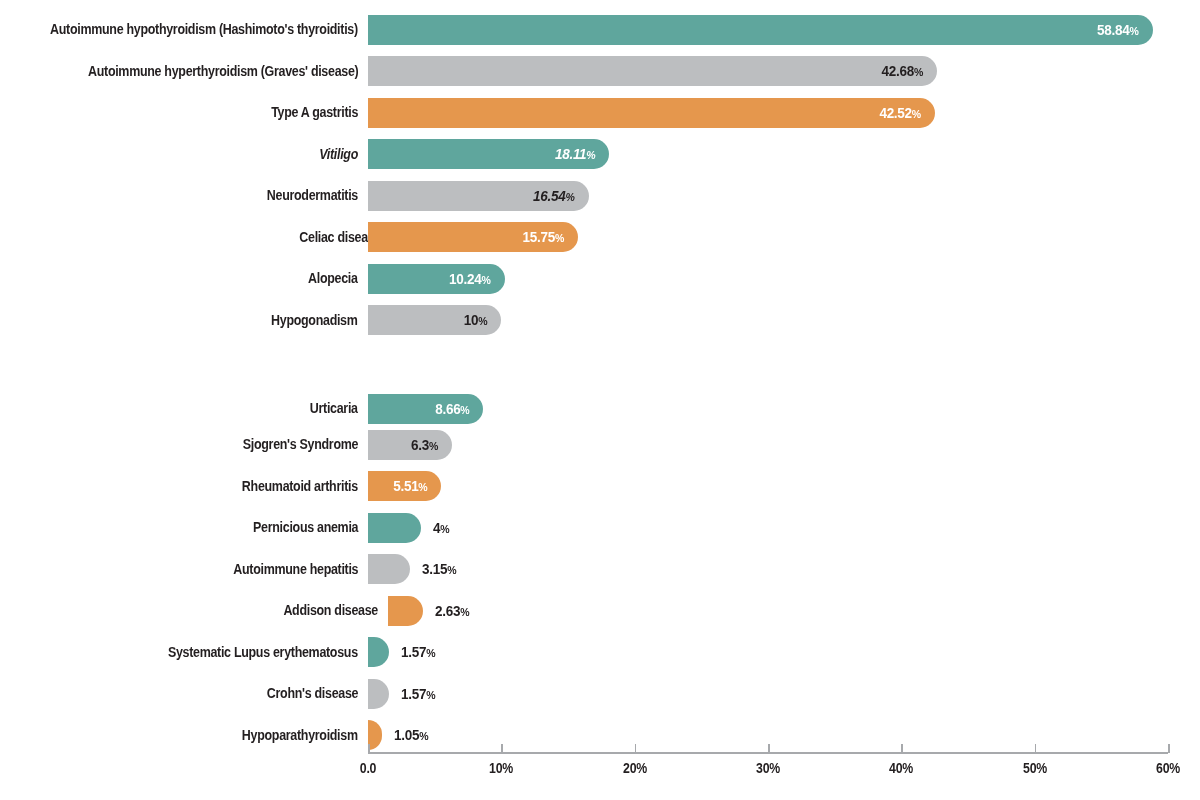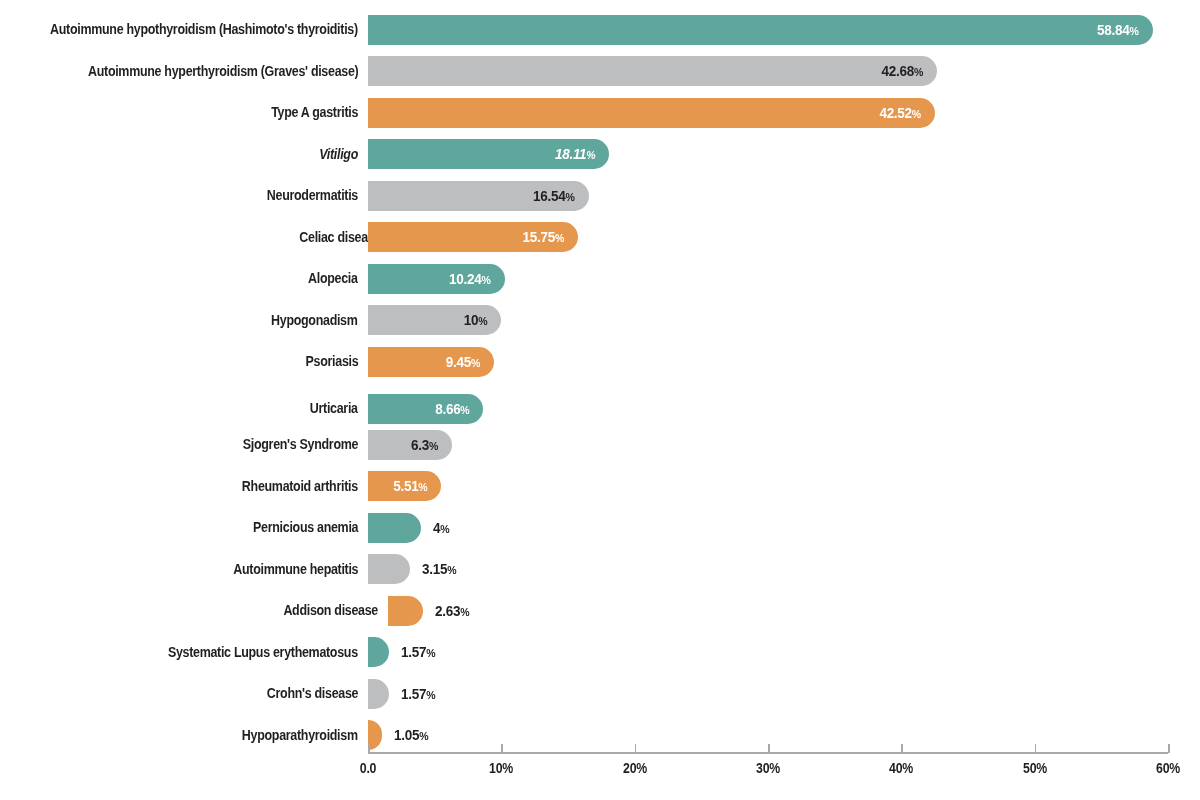--- a/index.html
+++ b/index.html
@@ -167,21 +167,21 @@
       </div>
       <div class="bar-row" style="top: 133.5px; font-style: italic;">
         <div class="cat-label">Vitiligo</div>
         <div class="bar-track" style="width: 916px;">
           <div class="bar teal" style="width: 241.467px; background: rgb(95, 166, 157);"></div>
           <div class="val-inside on-teal" style="left: 0px; width: 227.467px; text-align: right;"><span>18.11</span><span class="pct-sign">%</span></div>
         </div>
       </div>
       <div class="bar-row" style="top: 175px;">
         <div class="cat-label">Neurodermatitis</div>
-        <div class="bar-track" style="width: 832px;">
+        <div class="bar-track" style="width: 832px; font-style: italic;">
           <div class="bar gray" style="width: 220.533px; background: rgb(188, 190, 192);"></div>
           <div class="val-inside on-gray" style="left: 0px; width: 206.533px; text-align: right;"><span>16.54</span><span class="pct-sign">%</span></div>
         </div>
       </div>
       <div class="bar-row" style="top: 216.5px; padding-left: 23px;">
         <div class="cat-label">Celiac disease</div>
         <div class="bar-track" style="width: 832px;">
           <div class="bar orange" style="width: 210px; background: rgb(229, 151, 77);"></div>
           <div class="val-inside on-orange" style="left: 0px; width: 196px; text-align: right;"><span>15.75</span><span class="pct-sign">%</span></div>
         </div>
@@ -191,27 +191,20 @@
         <div class="bar-track" style="width: 832px;">
           <div class="bar teal" style="width: 136.533px; background: rgb(95, 166, 157);"></div>
           <div class="val-inside on-teal" style="left: 0px; width: 122.533px; text-align: right;"><span>10.24</span><span class="pct-sign">%</span></div>
         </div>
       </div>
       <div class="bar-row" style="top: 299.5px;">
         <div class="cat-label">Hypogonadism</div>
         <div class="bar-track" style="width: 832px;">
           <div class="bar gray" style="width: 133.333px; background: rgb(188, 190, 192);"></div>
           <div class="val-inside on-gray" style="left: 0px; width: 119.333px; text-align: right;"><span>10</span><span class="pct-sign">%</span></div>
-        </div>
-      </div>
-      <div class="bar-row" style="top: 341px;">
-        <div class="cat-label">Psoriasis</div>
-        <div class="bar-track" style="width: 832px;">
-          <div class="bar orange" style="width: 126px; background: rgb(229, 151, 77);"></div>
-          <div class="val-inside on-orange" style="left: 0px; width: 112px; text-align: right;"><span>9.45</span><span class="pct-sign">%</span></div>
         </div>
       </div>
       <div class="bar-row" style="top: 388px;">
         <div class="cat-label">Urticaria</div>
         <div class="bar-track" style="width: 832px;">
           <div class="bar teal" style="width: 115.467px; background: rgb(95, 166, 157);"></div>
           <div class="val-inside on-teal" style="left: 0px; width: 101.467px; text-align: right;"><span>8.66</span><span class="pct-sign">%</span></div>
         </div>
       </div>
       <div class="bar-row" style="top: 424px;">

